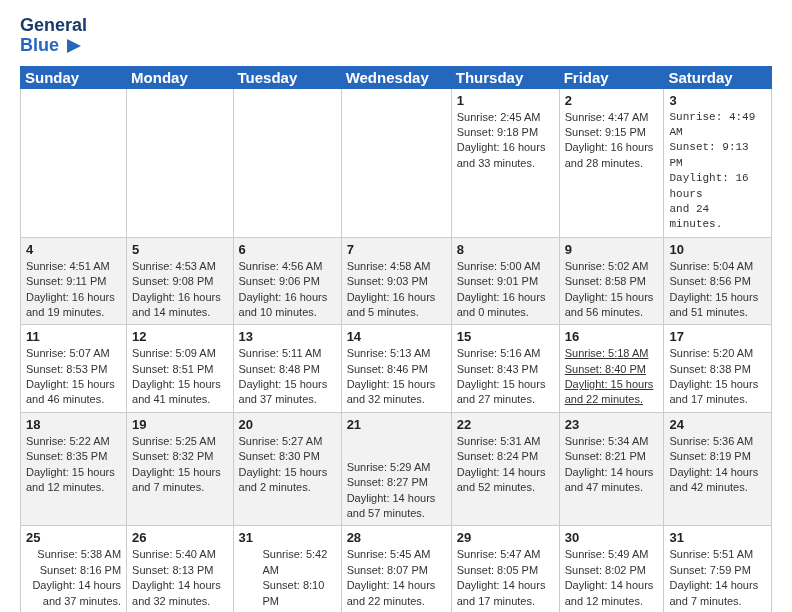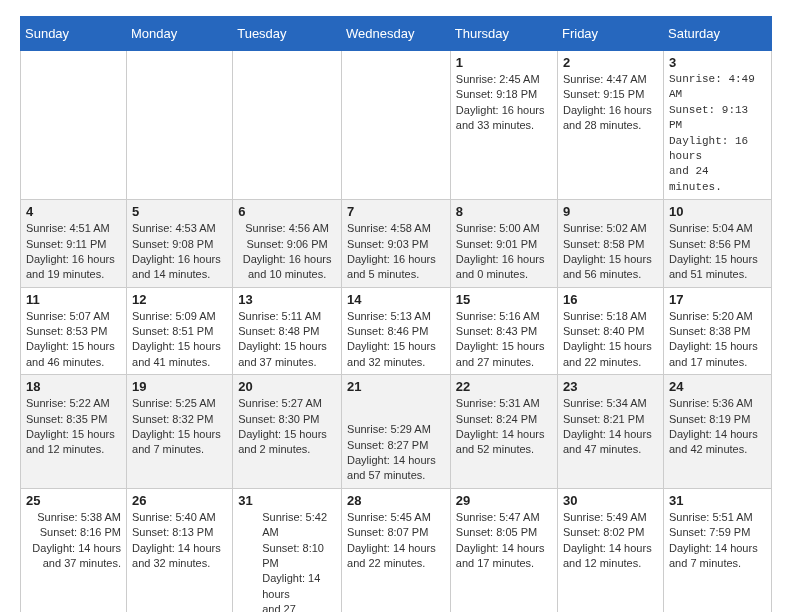--- a/index.html
+++ b/index.html
@@ -37,23 +37,23 @@
       font-weight: normal;
       color: #333;
     }
     .calendar {
       width: 100%;
       border-collapse: collapse;
     }
     .calendar thead tr th {
       background: #2667be;
       color: #fff;
-      font-size: 13px;
-      font-weight: normal;
-      padding: 9px 4px;
+      font-size: 15px;
+      font-weight: bold;
+      padding: 2px 4px;
       text-align: left;
       border: 1px solid #2667be;
     }
     .calendar tbody tr td {
       border: 1px solid #ccc;
       vertical-align: top;
       padding: 4px 5px;
       font-size: 11px;
       color: #222;
       width: 113px;
@@ -77,20 +77,34 @@
       color: #333;
     }
     .empty-cell {
       background: #fff !important;
     }
   </style>
 </head>
 <body>
 
 <div class="page">
+  <div class="header">
+    <div class="logo">
+        <div style="display: flex; flex-direction: column; align-items: flex-start;">
+          <div style="font-size: 18px; font-weight: bold; color: rgb(26, 58, 107); line-height: 1.1;">General</div>
+          <div style="font-size: 18px; font-weight: bold; color: rgb(38, 103, 190); line-height: 1.1; display: flex; align-items: center;">Blue <svg width="20" height="14" viewBox="0 0 20 14" style="margin-left:2px">
+              <polygon points="6,0 20,7 6,14" fill="#2667be"></polygon>
+            </svg></div>
+        </div>
+      </div>
+    <div class="title-block">
+      <h1></h1>
+      <h2></h2>
+    </div>
+  </div>
 
   <table class="calendar">
     <thead>
       <tr>
       <th>Sunday</th>
           <th>Monday</th>
           <th>Tuesday</th>
           <th>Wednesday</th>
           <th>Thursday</th>
           <th>Friday</th>
@@ -135,21 +149,21 @@
           </td>
           <td>
             <span class="day-num">5</span>
             <div class="day-info" style="white-space: pre-line;">Sunrise: 4:53 AM
 Sunset: 9:08 PM
 Daylight: 16 hours
 and 14 minutes.</div>
           </td>
           <td>
             <span class="day-num">6</span>
-            <div class="day-info" style="white-space: pre-line; text-align: center;">Sunrise: 4:56 AM
+            <div class="day-info" style="white-space: pre-line;">Sunrise: 4:56 AM
 Sunset: 9:06 PM
 Daylight: 16 hours
 and 10 minutes.</div>
           </td>
           <td>
             <span class="day-num">7</span>
             <div class="day-info" style="white-space: pre-line;">Sunrise: 4:58 AM
 Sunset: 9:03 PM
 Daylight: 16 hours
 and 5 minutes.</div>
@@ -207,21 +221,21 @@
           </td>
           <td>
             <span class="day-num">15</span>
             <div class="day-info" style="white-space: pre-line;">Sunrise: 5:16 AM
 Sunset: 8:43 PM
 Daylight: 15 hours
 and 27 minutes.</div>
           </td>
           <td>
             <span class="day-num">16</span>
-            <div class="day-info" style="white-space: pre-line;">Sunrise: 5:18 AM
+            <div class="day-info" style="white-space: pre-line; text-decoration: underline;">Sunrise: 5:18 AM
 Sunset: 8:40 PM
 Daylight: 15 hours
 and 22 minutes.</div>
           </td>
           <td>
             <span class="day-num">17</span>
             <div class="day-info" style="white-space: pre-line;">Sunrise: 5:20 AM
 Sunset: 8:38 PM
 Daylight: 15 hours
 and 17 minutes.</div>

